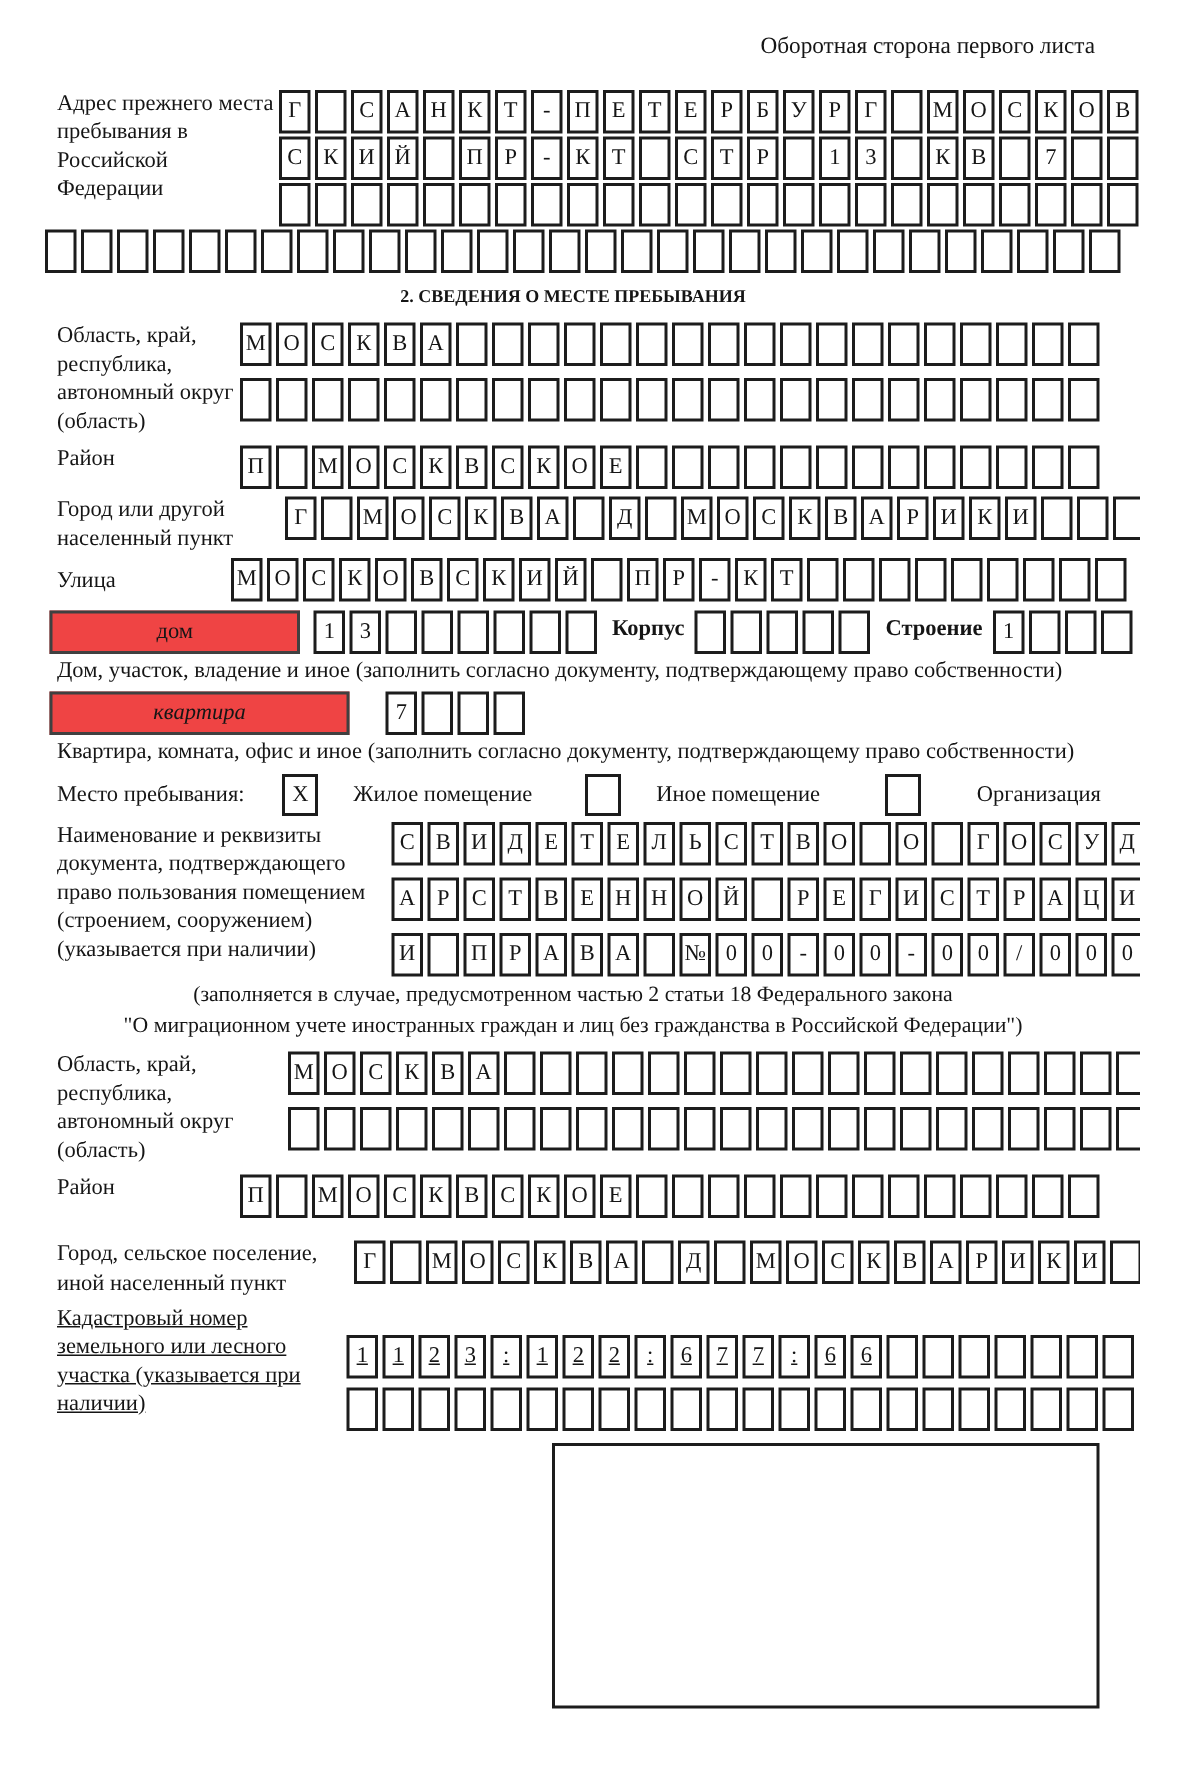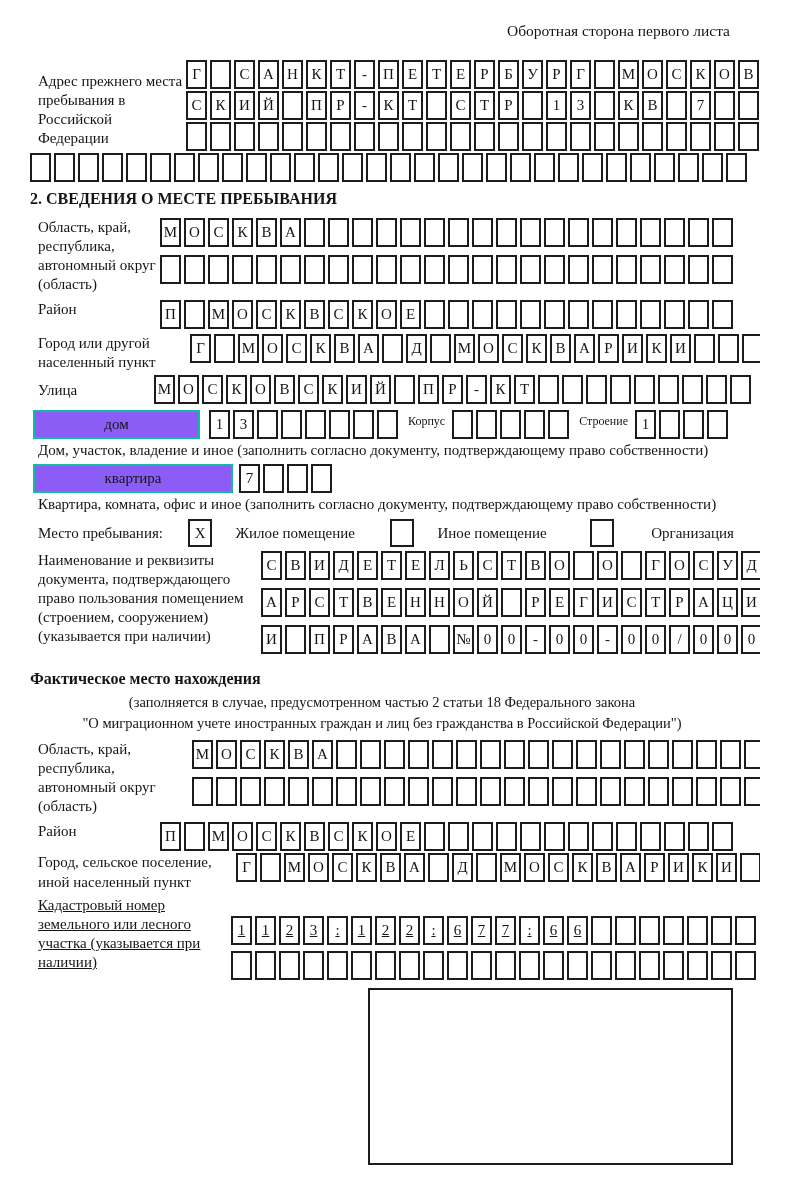--- a/index.html
+++ b/index.html
@@ -5,49 +5,49 @@
   html,body { margin:0; padding:0; background:#fff; }
   .page {
     position:relative; width:760px; height:1180px; box-sizing:border-box;
     padding:14px 26px 0 30px; background:#fff; color:#151515;
     font-family:"Liberation Serif","DejaVu Serif",serif; overflow:hidden;
   }
   .top-title { text-align:right; font-size:15.5px; margin:8px 4px 20px 0; }
 
   .frow { display:flex; align-items:flex-start; }
   .flabel { font-size:15px; line-height:1.27; flex:none; margin-left:8px; box-sizing:border-box; }
-  .lw148 { width:148px;margin-top:12px; }
+  .lw148 { width:148px; }
   .lw122 { width:122px; }
   .lw152 { width:152px; }
   .lw116 { width:116px; }
   .lw223 { width:223px; }
   .lw154 { width:154px; }
   .lw198 { width:198px; }
   .lw193 { width:193px; }
 
   .cellrow { display:flex; flex:none; margin-bottom:2px; }
   .cell {
     display:inline-flex; flex:none; width:17px; height:25px; margin-right:3px;
     border:2px solid #1c1c1c; align-items:center; justify-content:center;
     font-size:15px; line-height:1; background:#fff;
   }
   .grid .cellrow { margin-bottom:2px; }
   .gap-top { margin-top:8px; }
 
-  .sec-title { text-align:left; font-weight:bold; font-size:16px; margin:8px 0 10px 0; }
+  .sec-title { text-align:center; font-weight:bold; font-size:12px; margin:8px 0 10px 0; }
   .note-center { text-align:center; font-size:14.5px; margin:2px 0 4px 0; }
   .note-left { font-size:15px; margin:1px 0 5px 8px; }
 
   .wide-box {
     display:inline-flex; flex:none; align-items:center; justify-content:center;
-    border:2px solid #14b8a6; height:25px; font-size:15px; background:#8b5cf6;
+    border:2px solid #404040; height:25px; font-size:15px; background:#ef4444;
   }
   .box-dom { width:163px; margin-right:9px; margin-left:3px; }
-  .box-kv  { width:196px; margin-right:6px; margin-left:3px; }
-  .inline-label { font-size:12px; flex:none; margin:4px 7px 0 7px; }
+  .box-kv  { width:196px; margin-right:24px; margin-left:3px;font-style:italic; }
+  .inline-label { font-size:15px; flex:none; margin:4px 7px 0 7px;font-weight:bold; }
 
   .cb-row { display:flex; align-items:center; margin:6px 0 2px 8px; font-size:15px;justify-content:space-between; }
   .cbox { width:20px; height:24px; margin:0 10px 0 12px; }
   .cb-note { font-size:14.5px; margin:0 0 8px 238px; }
 
   .doc-block { margin-top:4px; }
 
   .stamp-wrap { margin-left:338px; width:365px; margin-top:6px; }
   .stamp-box { width:365px; height:177px; border:2.5px solid #1c1c1c; box-sizing:border-box; background:#fff; }
 </style>
@@ -444,21 +444,20 @@
           <span class="cell">0</span>
           <span class="cell">0</span>
           <span class="cell">/</span>
           <span class="cell">0</span>
           <span class="cell">0</span>
           <span class="cell">0</span>
         </div>
     </div>
   </div>
 
-  <div class="sec-title" style="margin-top:14px; margin-bottom:6px;">Фактическое место нахождения</div>
   <div class="note-center">(заполняется в случае, предусмотренном частью 2 статьи 18 Федерального закона</div>
   <div class="note-center" style="margin-bottom:8px;">"О миграционном учете иностранных граждан и лиц без гражданства в Российской Федерации")</div>
 
   <div class="frow">
     <div class="flabel lw154">Область, край, республика, автономный округ (область)</div>
     <div class="grid">
       <div class="cellrow">
           <span class="cell">М</span>
           <span class="cell">О</span>
           <span class="cell">С</span>
@@ -536,21 +535,21 @@
         <span class="cell"></span>
         <span class="cell"></span>
         <span class="cell"></span>
         <span class="cell"></span>
         <span class="cell"></span>
         <span class="cell"></span>
         <span class="cell"></span>
       </div>
   </div>
 
-  <div class="frow" style="margin-top:0;">
+  <div class="frow" style="margin-top:13px;">
     <div class="flabel lw198">Город, сельское поселение, иной населенный пункт</div>
     <div class="cellrow">
         <span class="cell">Г</span>
         <span class="cell"></span>
         <span class="cell">М</span>
         <span class="cell">О</span>
         <span class="cell">С</span>
         <span class="cell">К</span>
         <span class="cell">В</span>
         <span class="cell">А</span>

